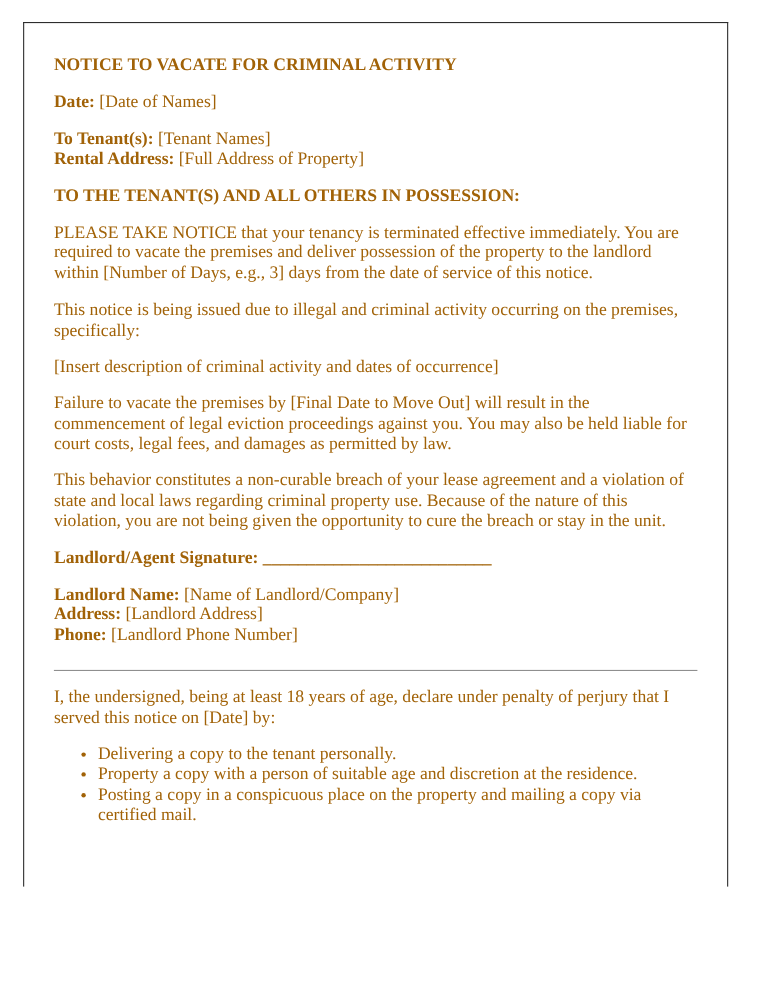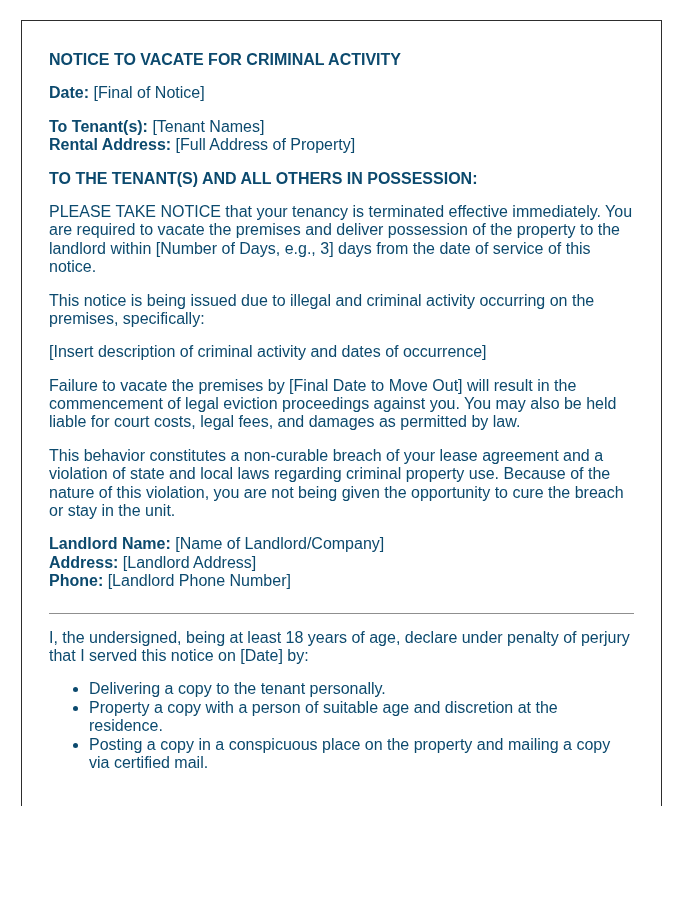--- a/index.html
+++ b/index.html
@@ -19,24 +19,24 @@
     position: absolute;
     left: 21px;
     top: 20px;
     width: 641px;
     height: 786px;
     border: 1.5px solid #2d2d2d;
     border-bottom: none;
     background: #ffffff;
     padding: 30px 27px 0 27px;
     overflow: hidden;
-    font-family: Liberation Sans, sans-serif;
+    font-family: Liberation Serif, serif;
     font-size: 16px;
     line-height: 1.15;
-    color: #0c4a6e;
+    color: #a16207;
   }
   .doc p {
     margin: 15px 0;
   }
   .doc p.first {
     margin-top: 0;
   }
   .b {
     font-weight: bold;
   }
@@ -61,37 +61,38 @@
   }
 </style>
 </head>
 <body>
 
 <div class="canvas">
   <div class="doc">
 
     <p class="b first">NOTICE TO VACATE FOR CRIMINAL ACTIVITY</p>
 
-    <p><strong>Date:</strong> <span>[Final of Notice]</span></p>
+    <p><strong>Date:</strong> <span>[Date of Names]</span></p>
 
     <p><strong>To Tenant(s):</strong> <span>[Tenant Names]</span><br><strong>Rental Address:</strong> <span>[Full Address of Property]</span></p>
 
     <p class="b">TO THE TENANT(S) AND ALL OTHERS IN POSSESSION:</p>
 
     <p>PLEASE TAKE NOTICE that your tenancy is terminated effective immediately. You are required to vacate the premises and deliver possession of the property to the landlord within [Number of Days, e.g., 3] days from the date of service of this notice.</p>
 
     <p>This notice is being issued due to illegal and criminal activity occurring on the premises, specifically:</p>
 
     <p>[Insert description of criminal activity and dates of occurrence]</p>
 
     <p>Failure to vacate the premises by [Final Date to Move Out] will result in the commencement of legal eviction proceedings against you. You may also be held liable for court costs, legal fees, and damages as permitted by law.</p>
 
     <p>This behavior constitutes a non-curable breach of your lease agreement and a violation of state and local laws regarding criminal property use. Because of the nature of this violation, you are not being given the opportunity to cure the breach or stay in the unit.</p>
 
 
+    <p><strong>Landlord/Agent Signature:</strong> <span class="sigline">__________________________</span></p>
 
     <p><strong>Landlord Name:</strong> <span>[Name of Landlord/Company]</span><br><strong>Address:</strong> <span>[Landlord Address]</span><br><strong>Phone:</strong> <span>[Landlord Phone Number]</span></p>
 
     <hr class="divider">
 
 
     <p>I, the undersigned, being at least 18 years of age, declare under penalty of perjury that I served this notice on [Date] by:</p>
 
     <ul class="service-list">
       <li>Delivering a copy to the tenant personally.</li>

